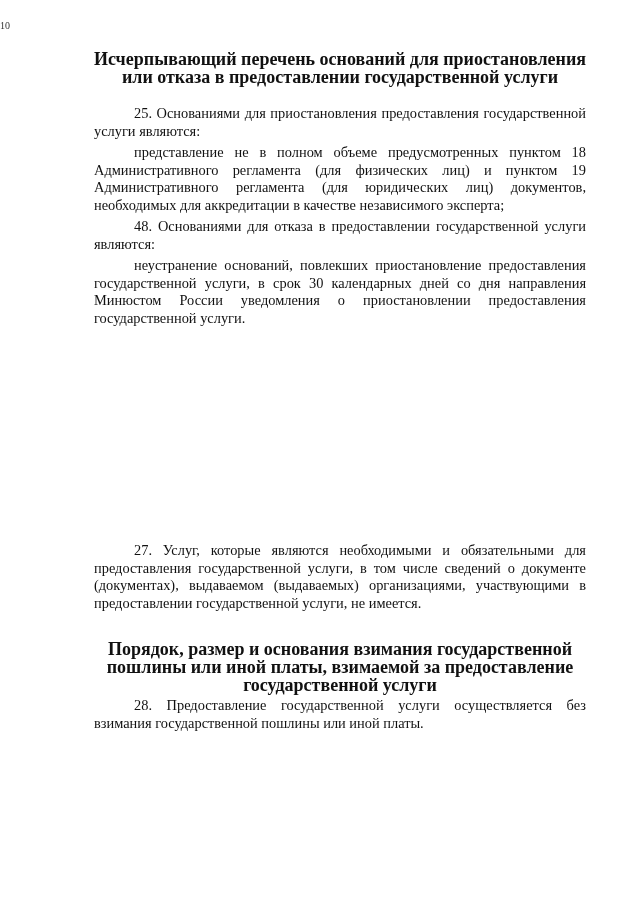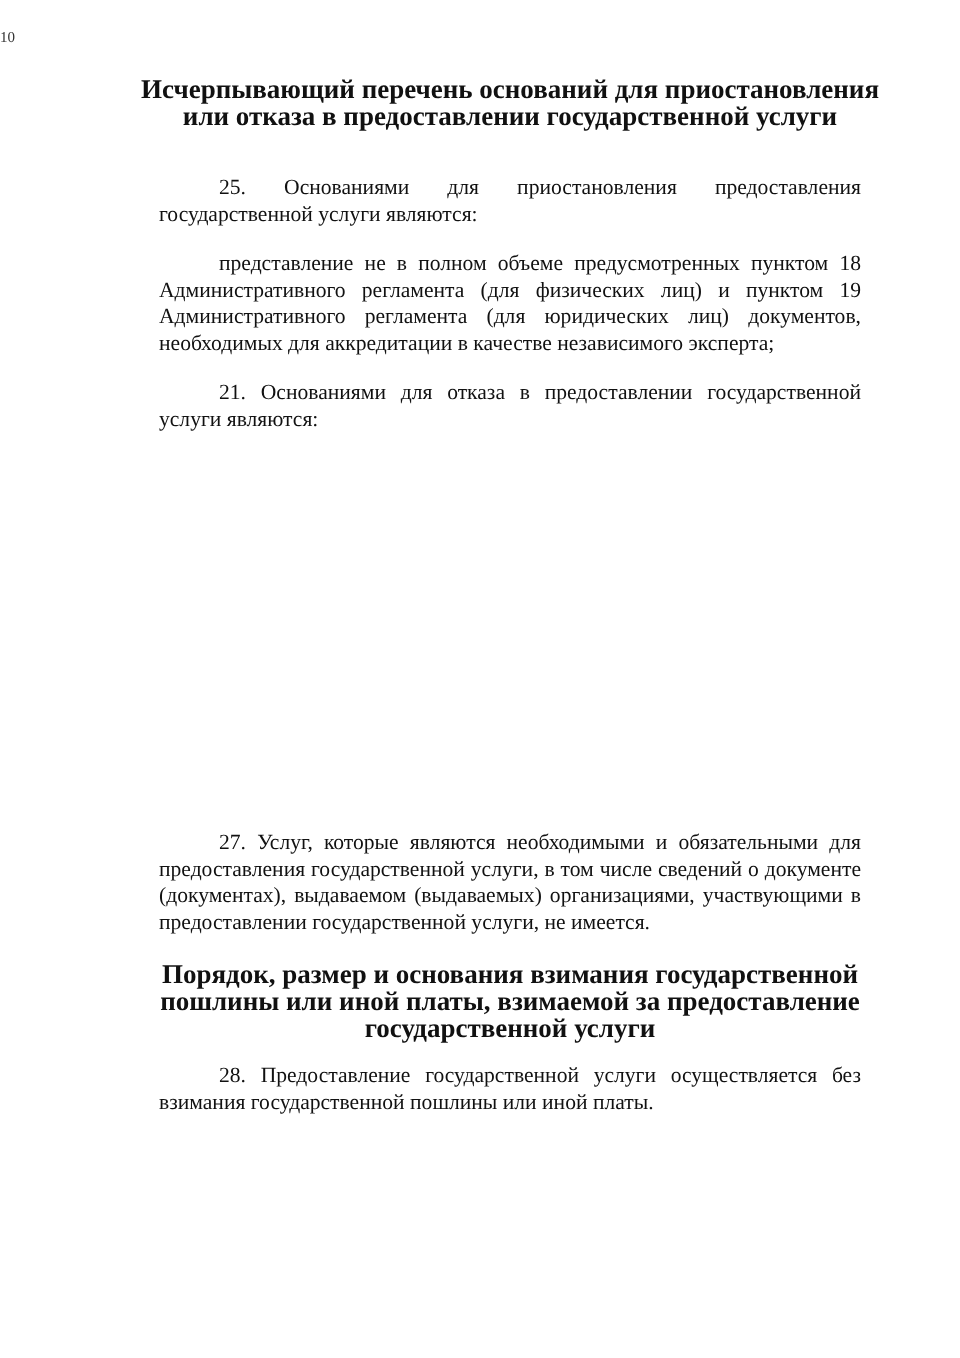--- a/index.html
+++ b/index.html
@@ -12,39 +12,40 @@
   .heading {
     position: absolute; left: 80px; width: 520px; text-align: center;
     font-family: "Liberation Serif", serif; font-weight: bold; font-size: 18px;
     line-height: 18px; color: #111;
   }
   .body {
     position: absolute; left: 90px; width: 500px;
     font-family: "Liberation Serif", serif; font-size: 14.4px; line-height: 17.5px;
     text-align: justify; color: #111;
   }
-  .body p { margin: 16px; text-indent: 40px; }
+  .body p { margin: 4px; text-indent: 40px; }
   #h1 { top: 50px; }
   #b1 { top: 101px; }
   #h2 { top: 451px; }
   #b2 { top: 538px; }
   #h3 { top: 640px; }
   #b3 { top: 693px; }
 </style>
 </head>
 <body>
 
 <div class="page">
   <div class="page-num">10</div>
 
   <div class="heading" id="h1">Исчерпывающий перечень оснований для приостановления или отказа в предоставлении государственной услуги</div>
   <div class="body" id="b1">
     <p>25. Основаниями для приостановления предоставления государственной услуги являются:</p>
     <p>представление не в полном объеме предусмотренных пунктом 18 Административного регламента (для физических лиц) и пунктом 19 Административного регламента (для юридических лиц) документов, необходимых для аккредитации в качестве независимого эксперта;</p>
-    <p>21. Основаниями для отказа в предоставлении государственной услуги являются:</p>
+    <p>48. Основаниями для отказа в предоставлении государственной услуги являются:</p>
+    <p>неустранение оснований, повлекших приостановление предоставления государственной услуги, в срок 30 календарных дней со дня направления Минюстом России уведомления о приостановлении предоставления государственной услуги.</p>
   </div>
 
   <div class="body" id="b2">
     <p>27. Услуг, которые являются необходимыми и обязательными для предоставления государственной услуги, в том числе сведений о документе (документах), выдаваемом (выдаваемых) организациями, участвующими в предоставлении государственной услуги, не имеется.</p>
   </div>
 
   <div class="heading" id="h3">Порядок, размер и основания взимания государственной пошлины или иной платы, взимаемой за предоставление государственной услуги</div>
   <div class="body" id="b3">
     <p>28. Предоставление государственной услуги осуществляется без взимания государственной пошлины или иной платы.</p>
   </div>

